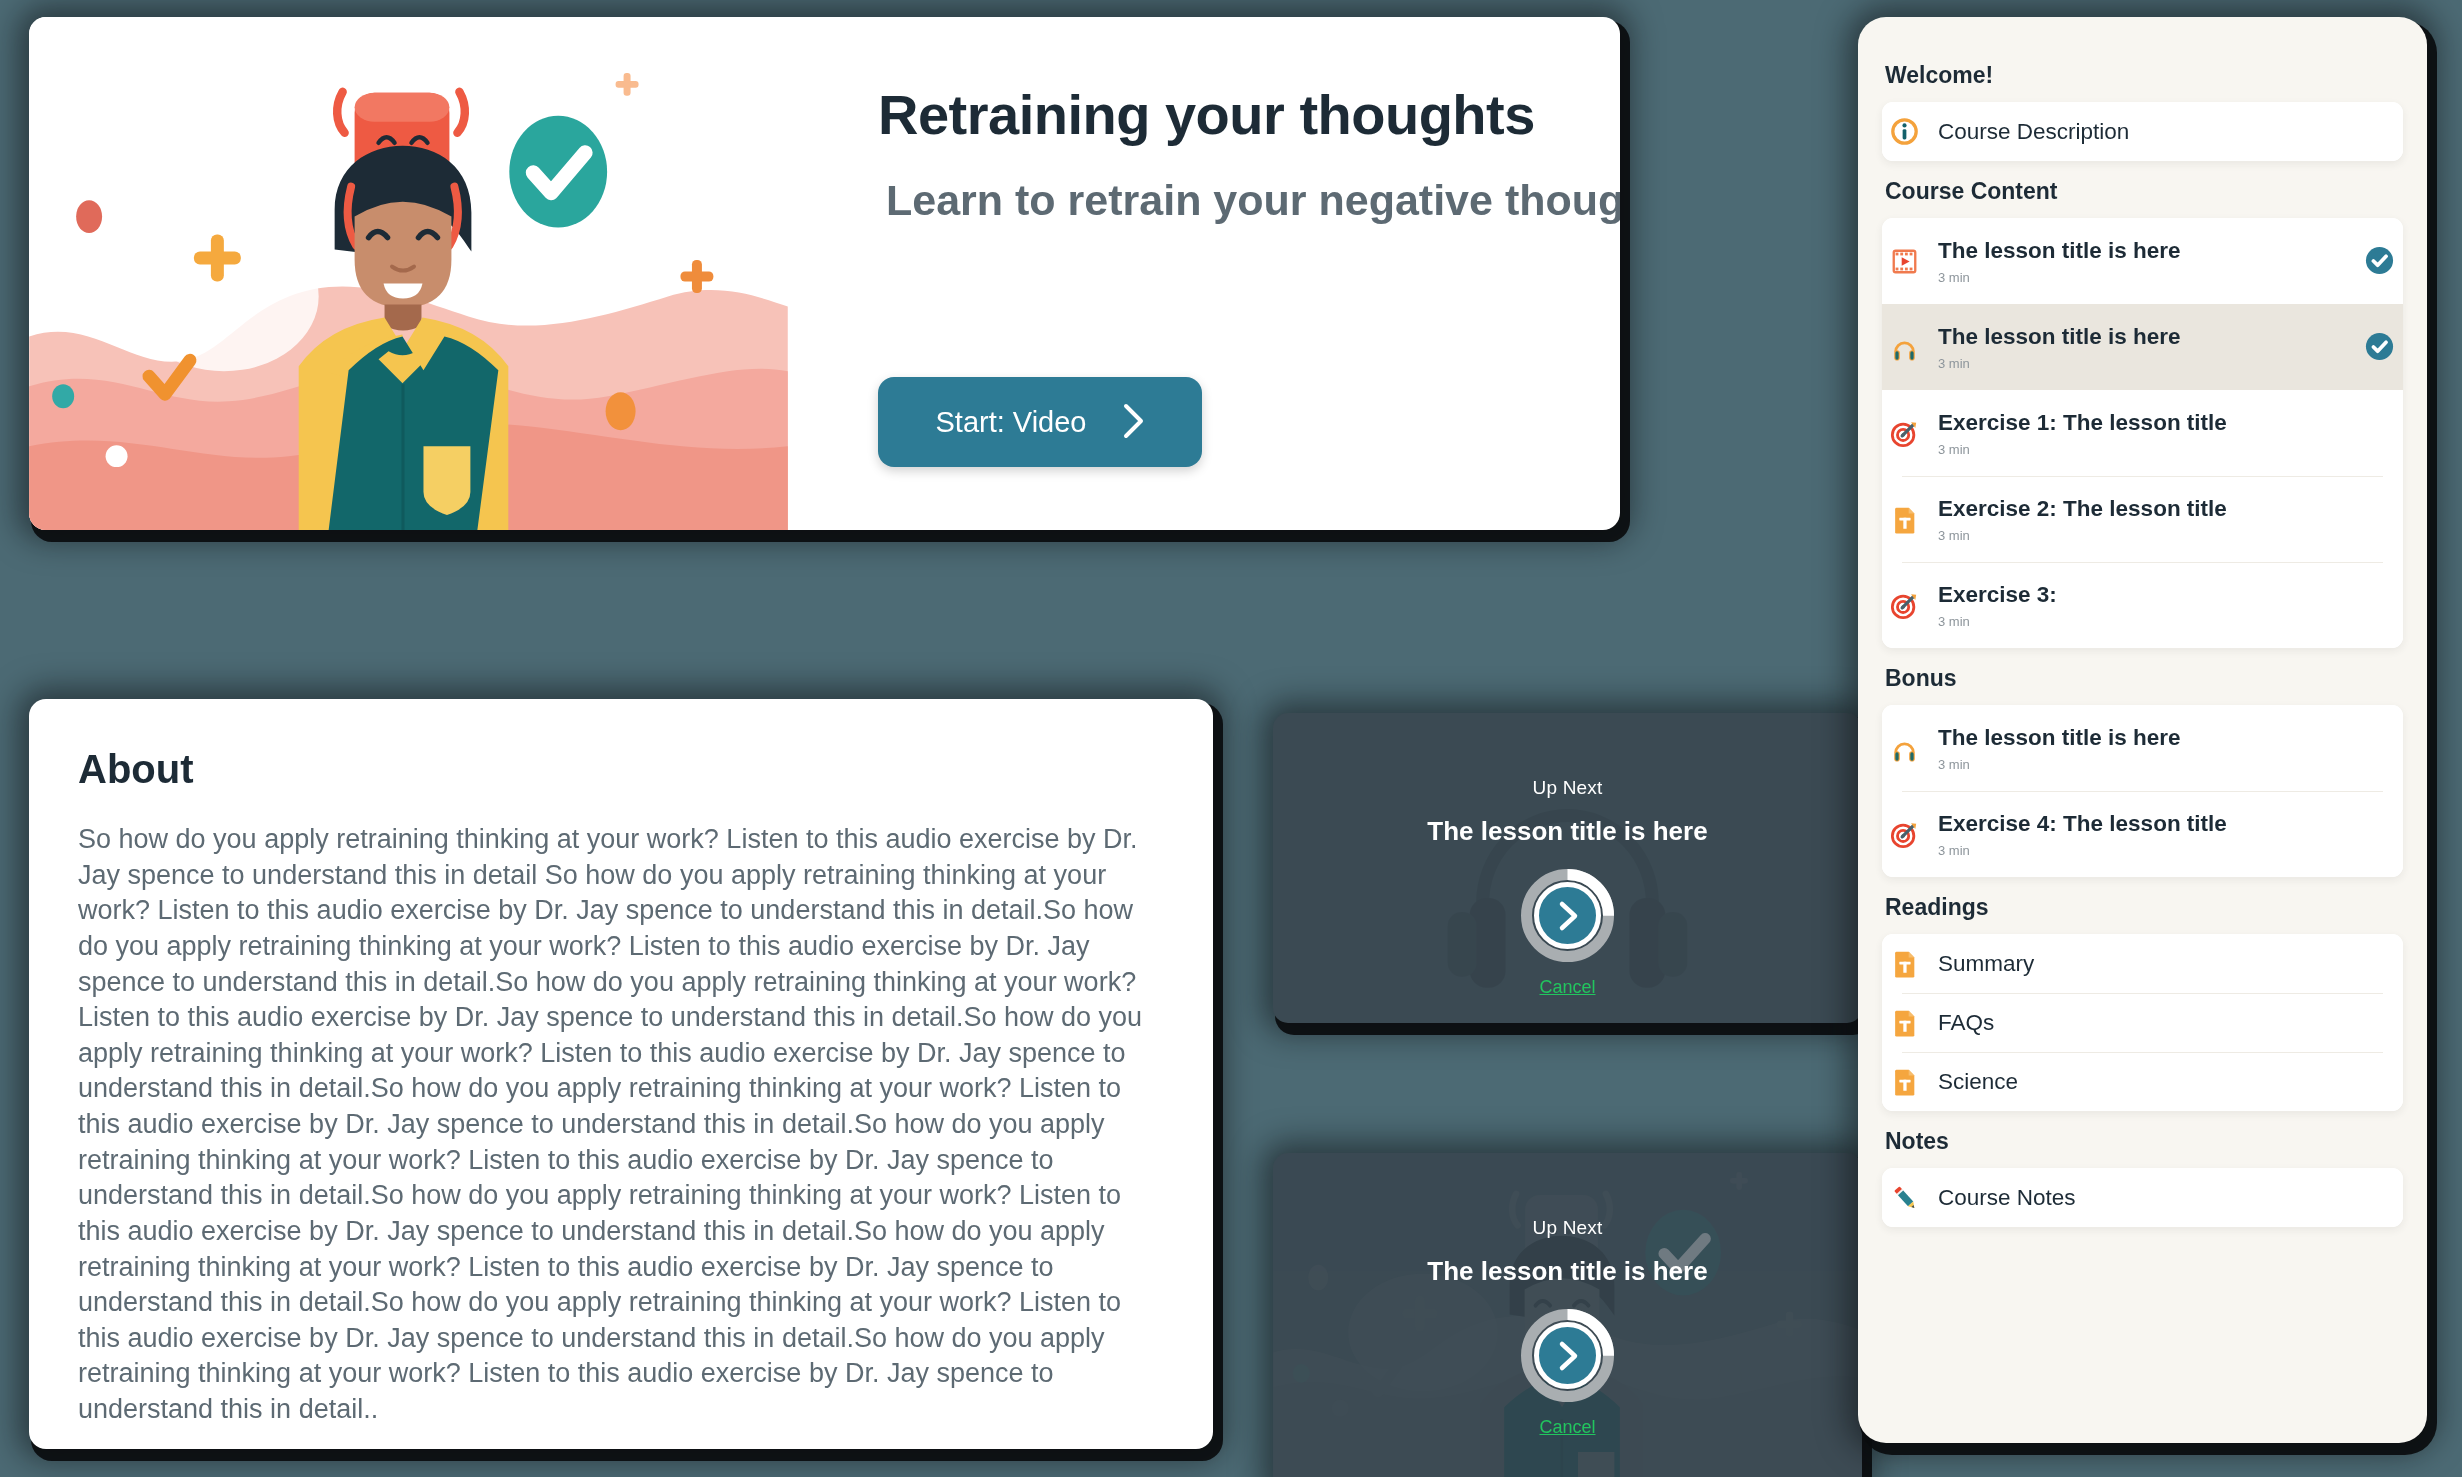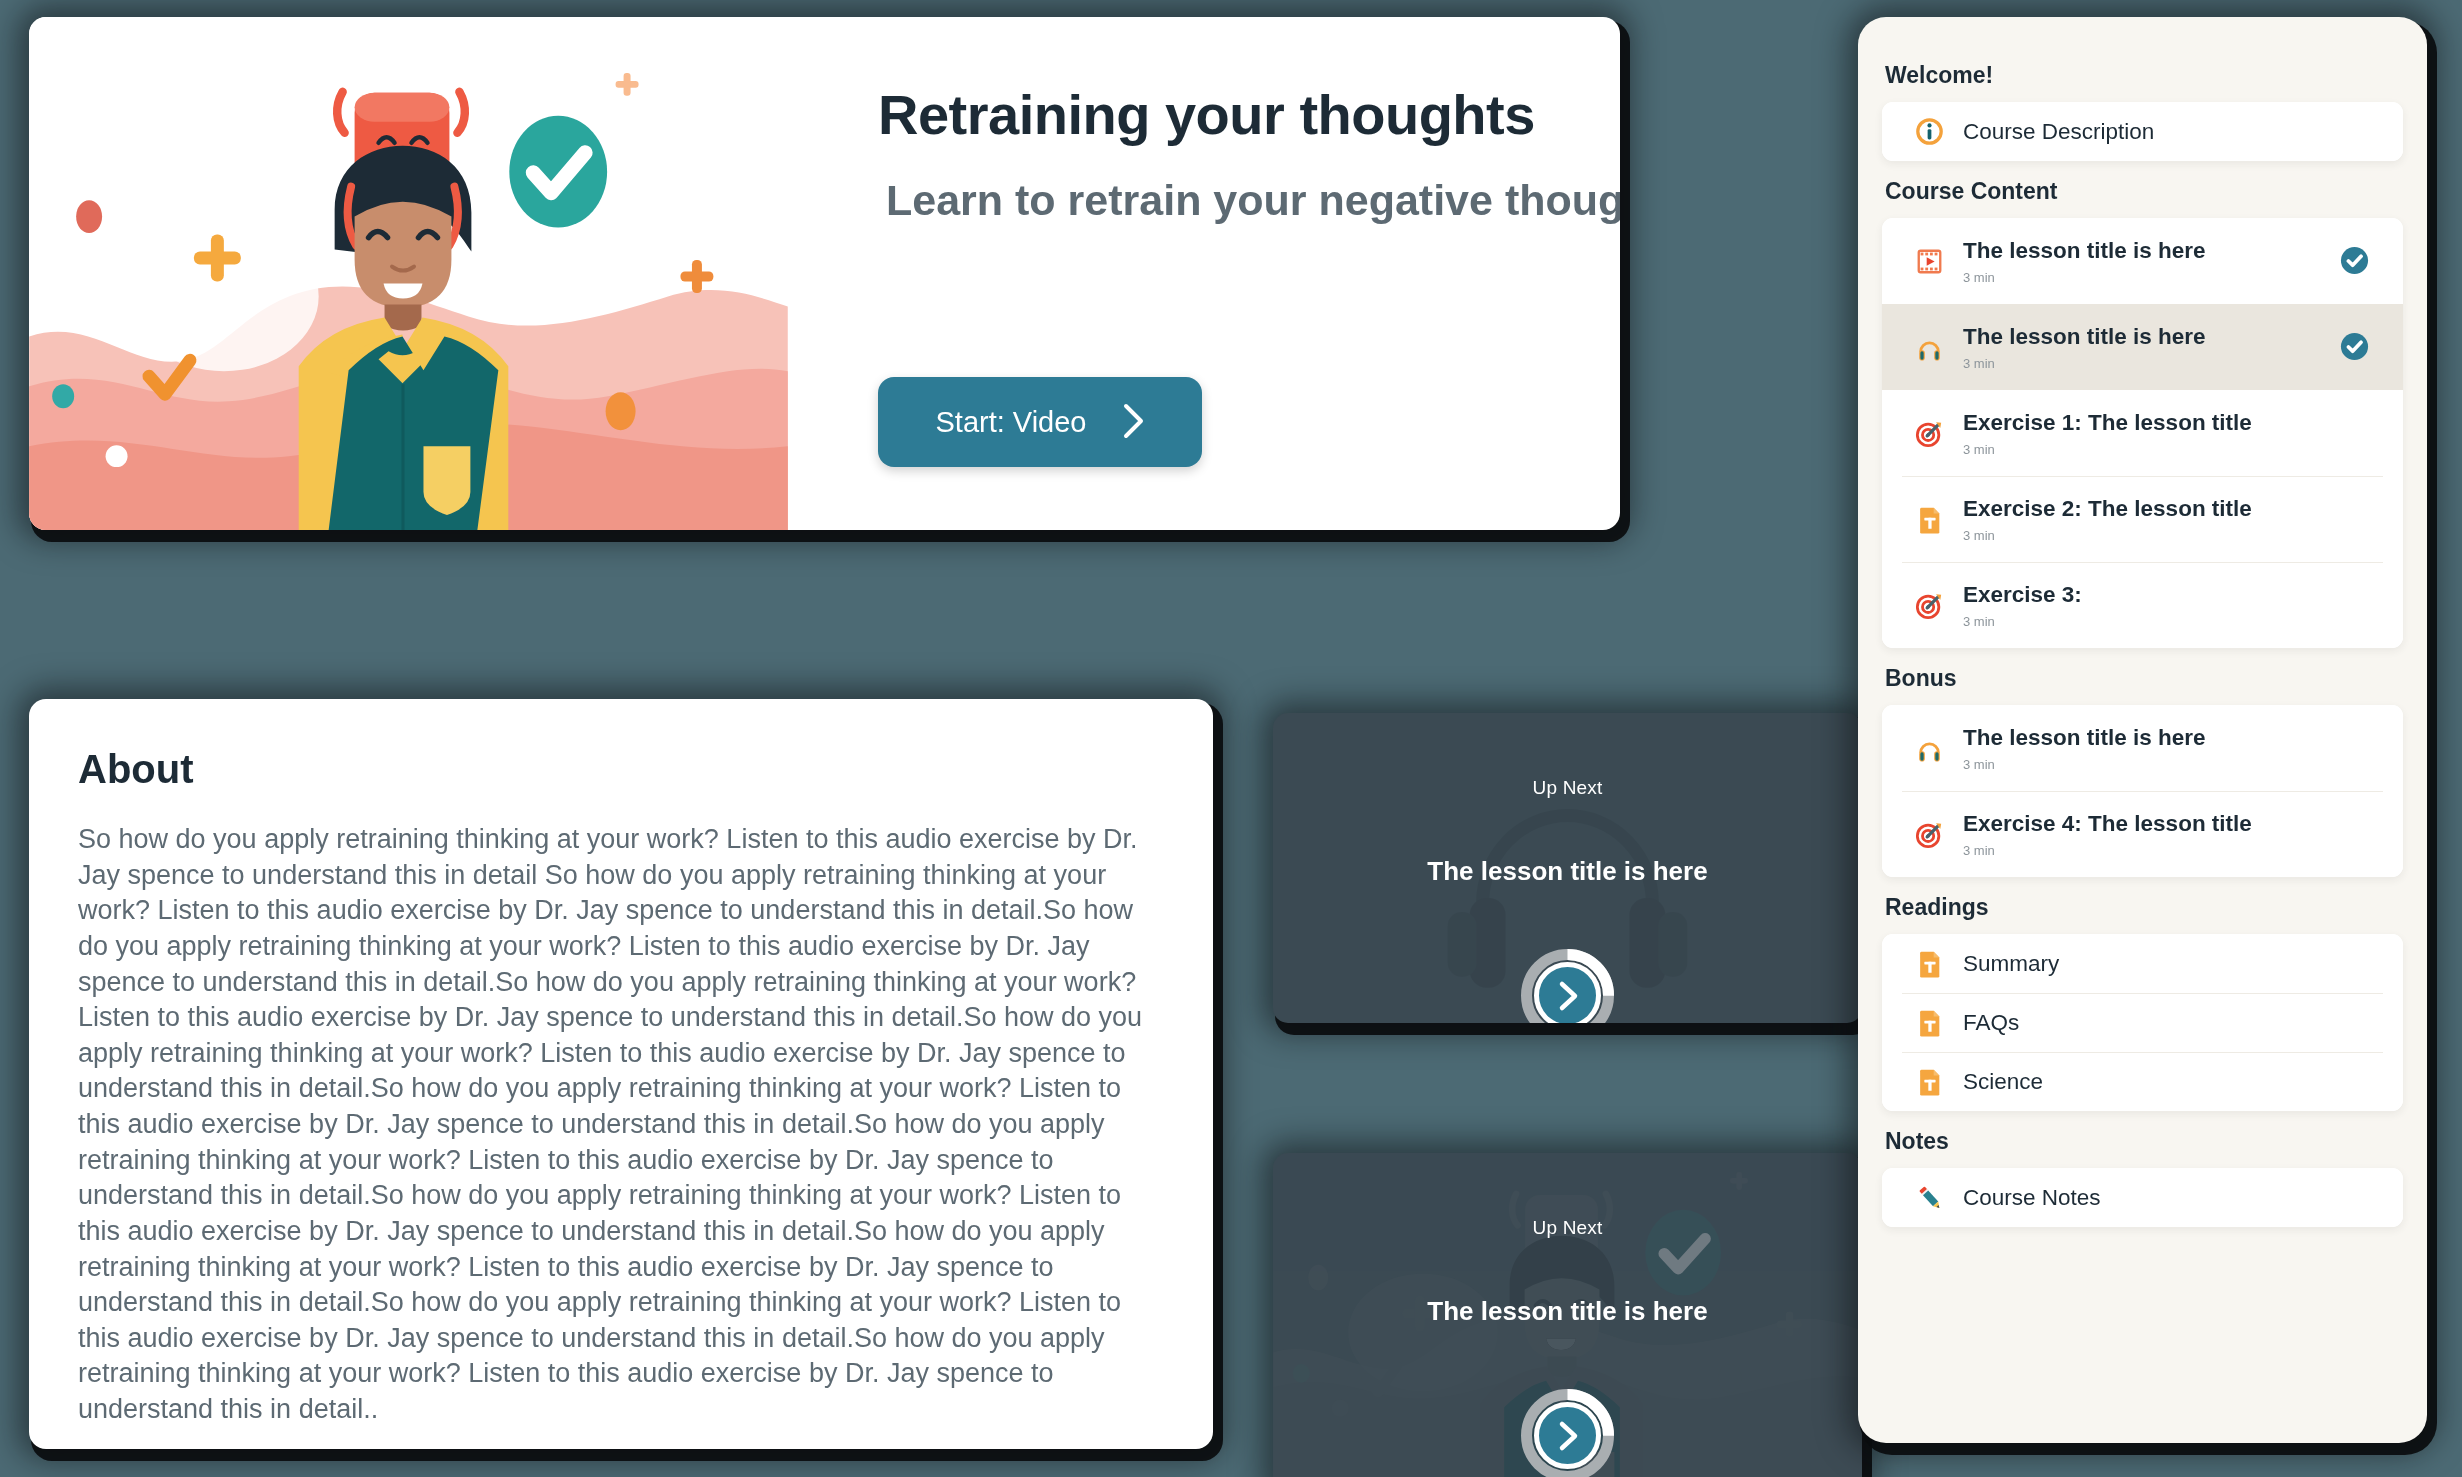--- a/index.html
+++ b/index.html
@@ -99,21 +99,20 @@
   .upnext-a { left: 1244px; top: 696px; }
   .upnext-b { left: 1244px; top: 1136px; height: 341px; }
   .upnext-bg {
     position: absolute; inset: 0;
     opacity: 0.30;
   }
   .upnext-inner {
     position: absolute; inset: 0;
     display: flex; flex-direction: column; align-items: center;
     padding-top: 64px;
-    gap: 40px;
   }
   .upnext-label { font-size: 19px; color: #ffffff; font-weight: 400; letter-spacing: 0.2px; }
   .upnext-title { font-size: 26px; color: #ffffff; font-weight: 700; margin-top: 17px; }
   .upnext-ring { margin-top: 21px; }
   .upnext-cancel {
     margin-top: 12px;
     font-size: 18px; color: #22c55e;
     text-decoration: underline; cursor: pointer;
   }
 
@@ -134,21 +133,21 @@
   }
   .sb-heading.first { margin-top: 28px; }
   .sb-group {
     background: #ffffff;
     border-radius: 11px;
     overflow: hidden;
     box-shadow: 0 3px 8px rgba(40,40,40,0.07);
   }
   .sb-row {
     display: flex; align-items: center;
-    padding: 0 32px;
+    padding: 0 7px;
     min-height: 59px;
     position: relative;
     cursor: pointer;
     background: #ffffff;
     justify-content: space-between;
   }
   .sb-row.tall { min-height: 86px; }
   .sb-row.active { background: #eae6de; }
   .sb-row + .sb-row::before {
     content: ""; position: absolute; left: 20px; right: 20px; top: 0;

